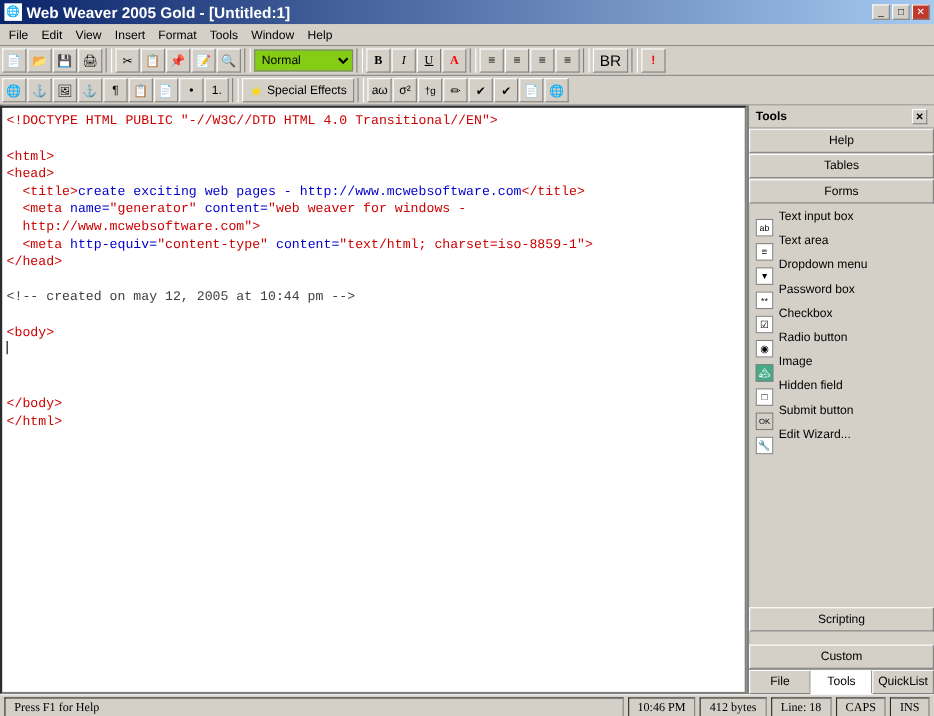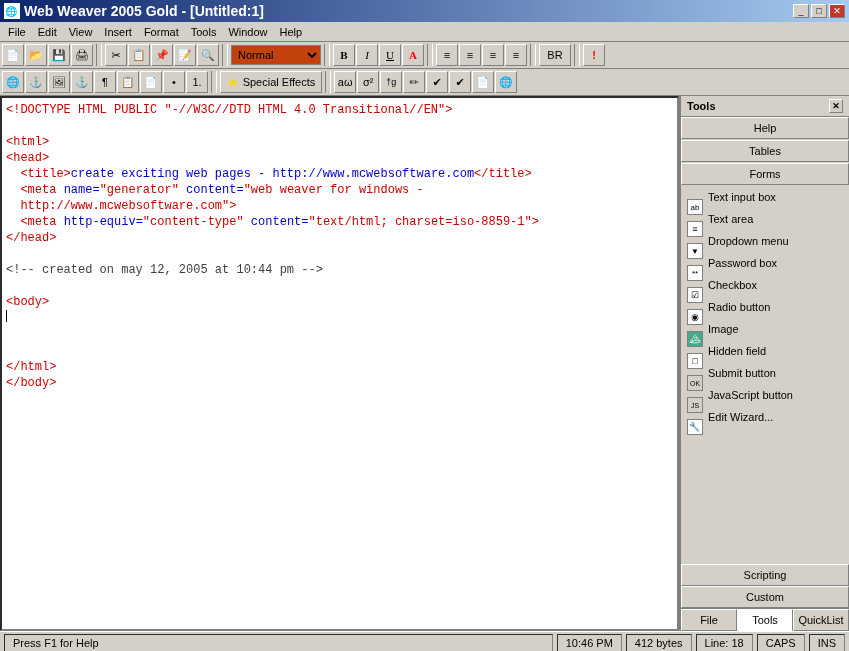--- a/index.html
+++ b/index.html
@@ -15,21 +15,21 @@
     .title-btn.close { background: #c0392b; color: white; }
 
     
     .menu-bar { background: #d4d0c8; height: 20px; display: flex; align-items: center; padding: 0 2px; border-bottom: 1px solid #808080; }
     .menu-item { padding: 2px 6px; cursor: pointer; font-size: 11px; }
 
     
     .toolbar { background: #d4d0c8; display: flex; align-items: center; padding: 2px; border-bottom: 1px solid #808080; flex-wrap: wrap; gap: 1px; min-height: 26px; }
     .tb-btn { width: 22px; height: 22px; background: #d4d0c8; border: 1px solid; border-color: #fff #808080 #808080 #fff; display: flex; align-items: center; justify-content: center; font-size: 11px; cursor: pointer; }
     .tb-sep { width: 6px; height: 22px; border-left: 1px solid #808080; border-right: 1px solid #fff; margin: 0 2px; }
-    .tb-dropdown { height: 20px; width: 90px; background: #c2410c; border: 1px solid #808080; font-size: 11px; padding: 0 2px; }
+    .tb-dropdown { height: 20px; width: 90px; background: #84cc16; border: 1px solid #808080; font-size: 11px; padding: 0 2px; }
 
     .special-effects-btn { height: 22px; padding: 0 6px; background: #d4d0c8; border: 1px solid; border-color: #fff #808080 #808080 #fff; display: flex; align-items: center; gap: 4px; font-size: 11px; cursor: pointer; }
     .star-icon { color: #ffd700; font-size: 13px; }
 
     
     .main-area { display: flex; height: calc(651px - 22px - 20px - 26px - 26px - 22px); }
 
     
     .editor { flex: 1; background: white; padding: 4px; font-family: 'Courier New', monospace; font-size: 12px; overflow: auto; border: 2px inset #808080; }
     .code-line { white-space: pre; line-height: 16px; }
@@ -45,29 +45,29 @@
     .tools-panel { width: 170px; background: #d4d0c8; border-left: 2px solid #808080; display: flex; flex-direction: column; }
     .tools-title { background: #d4d0c8; border-bottom: 1px solid #808080; padding: 3px 6px; display: flex; align-items: center; justify-content: space-between; font-size: 11px; font-weight: bold; }
     .tools-close { width: 14px; height: 14px; background: #d4d0c8; border: 1px solid; border-color: #fff #808080 #808080 #fff; display: flex; align-items: center; justify-content: center; font-size: 9px; cursor: pointer; }
     .tools-section-btn { width: 100%; height: 22px; background: #d4d0c8; border: 1px solid; border-color: #fff #808080 #808080 #fff; font-size: 11px; cursor: pointer; text-align: center; margin-bottom: 1px; }
 
     .tools-list { flex: 1; overflow-y: auto; }
     .tools-item { display: flex; align-items: center; gap: 5px; padding: 2px 6px; cursor: pointer; height: 22px; font-size: 11px; }
     .tool-icon { width: 16px; height: 16px; background: #d4d0c8; border: 1px solid #808080; display: flex; align-items: center; justify-content: center; font-size: 9px; flex-shrink: 0; margin-top: 20px; }
 
     .tools-bottom { margin-top: auto; }
-    .tools-bottom-btn { width: 100%; height: 22px; background: #d4d0c8; border: 1px solid; border-color: #fff #808080 #808080 #fff; font-size: 11px; cursor: pointer; text-align: center; margin-top: 0; }
+    .tools-bottom-btn { width: 100%; height: 22px; background: #d4d0c8; border: 1px solid; border-color: #fff #808080 #808080 #fff; font-size: 11px; cursor: pointer; text-align: center; margin-top: 12px; }
 
     .tab-bar { display: flex; border-top: 1px solid #808080; }
     .tab { flex: 1; height: 22px; background: #d4d0c8; border: 1px solid; border-color: #fff #808080 #808080 #fff; display: flex; align-items: center; justify-content: center; font-size: 11px; cursor: pointer; }
     .tab.active { background: #ffffff; border-bottom: 1px solid #fff; }
 
     
     .status-bar { background: #d4d0c8; height: 22px; display: flex; align-items: center; padding: 0 4px; border-top: 1px solid #fff; font-size: 11px; gap: 4px; }
-    .status-seg { padding: 1px 8px; border: 1px inset #808080; height: 18px; display: flex; align-items: center; }
+    .status-seg { padding: 1px 8px; border: 1px inset #808080; height: 18px; display: flex; align-items: center; font-family: Liberation Serif, serif; }
     .status-flex { flex: 1; }
 
     
     .fmt-b { font-weight: bold; font-family: serif; }
     .fmt-i { font-style: italic; font-family: serif; }
     .fmt-u { text-decoration: underline; font-family: serif; }
     .fmt-red { color: red; font-weight: bold; font-family: serif; }
   </style>
 </head>
 <body>
@@ -114,21 +114,21 @@
   <div class="tb-btn fmt-b">B</div>
   <div class="tb-btn fmt-i">I</div>
   <div class="tb-btn fmt-u">U</div>
   <div class="tb-btn fmt-red">A</div>
   <div class="tb-sep"></div>
   <div class="tb-btn">≡</div>
   <div class="tb-btn">≡</div>
   <div class="tb-btn">≡</div>
   <div class="tb-btn">≡</div>
   <div class="tb-sep"></div>
-  <div class="tb-btn" style="width:32px;font-size:11px;">BR</div>
+  <div class="tb-btn" style="width:32px;font-size:14px;">BR</div>
   <div class="tb-sep"></div>
   <div class="tb-btn" style="color:red;font-weight:bold;">!</div>
 </div>
 
 <div class="toolbar">
   <div class="tb-btn">🌐</div>
   <div class="tb-btn">⚓</div>
   <div class="tb-btn">🖼</div>
   <div class="tb-btn">⚓</div>
   <div class="tb-btn">¶</div>
@@ -164,22 +164,22 @@
     <div class="code-line">&nbsp;&nbsp;<span class="val-red">http://www.mcwebsoftware.com</span><span class="tag-red">"&gt;</span></div>
     <div class="code-line">&nbsp;&nbsp;<span class="tag-red">&lt;meta </span><span class="attr-blue">http-equiv=</span><span class="val-red">"content-type"</span><span class="attr-blue"> content=</span><span class="val-red">"text/html; charset=iso-8859-1"</span><span class="tag-red">&gt;</span></div>
     <div class="code-line"><span class="tag-red">&lt;/head&gt;</span></div>
     <div class="code-line">&nbsp;</div>
     <div class="code-line"><span class="comment">&lt;!-- created on may 12, 2005 at 10:44 pm --&gt;</span></div>
     <div class="code-line">&nbsp;</div>
     <div class="code-line"><span class="tag-red">&lt;body&gt;</span></div>
     <div class="code-line"><span class="caret"></span></div>
     <div class="code-line">&nbsp;</div>
     <div class="code-line">&nbsp;</div>
+    <div class="code-line"><span class="tag-red">&lt;/body&gt;</span></div>
     <div class="code-line"><span class="tag-red">&lt;/html&gt;</span></div>
-    <div class="code-line"><span class="tag-red">&lt;/body&gt;</span></div>
   </div>
 
   <div class="tools-panel">
     <div class="tools-title">
       <span>Tools</span>
       <div class="tools-close">✕</div>
     </div>
 
     <button class="tools-section-btn">Help</button>
     <button class="tools-section-btn">Tables</button>
@@ -226,24 +226,20 @@
         <div class="tool-icon" style="background:#fff;">□</div>
         <span>Hidden field</span>
       </div>
 
       <div class="tools-item">
         <div class="tool-icon" style="background:#d4d0c8;border:1px solid #808080;font-size:7px;">OK</div>
         <span>Submit button</span>
       </div>
 
 
-      <div class="tools-item">
-        <div class="tool-icon" style="background:#d4d0c8;font-size:7px;">JS</div>
-        <span>JavaScript button</span>
-      </div>
 
       <div class="tools-item">
         <div class="tool-icon" style="background:#fff;">🔧</div>
         <span>Edit Wizard...</span>
       </div>
 
     </div>
 
     <div class="tools-bottom">
       <button class="tools-bottom-btn">Scripting</button>

